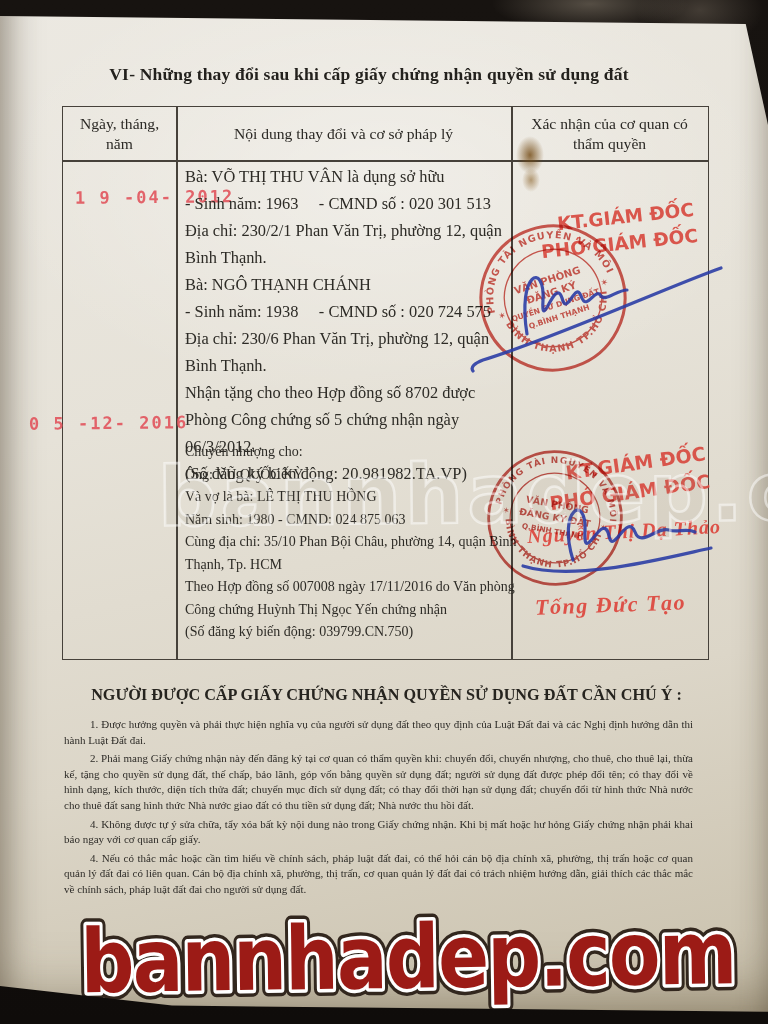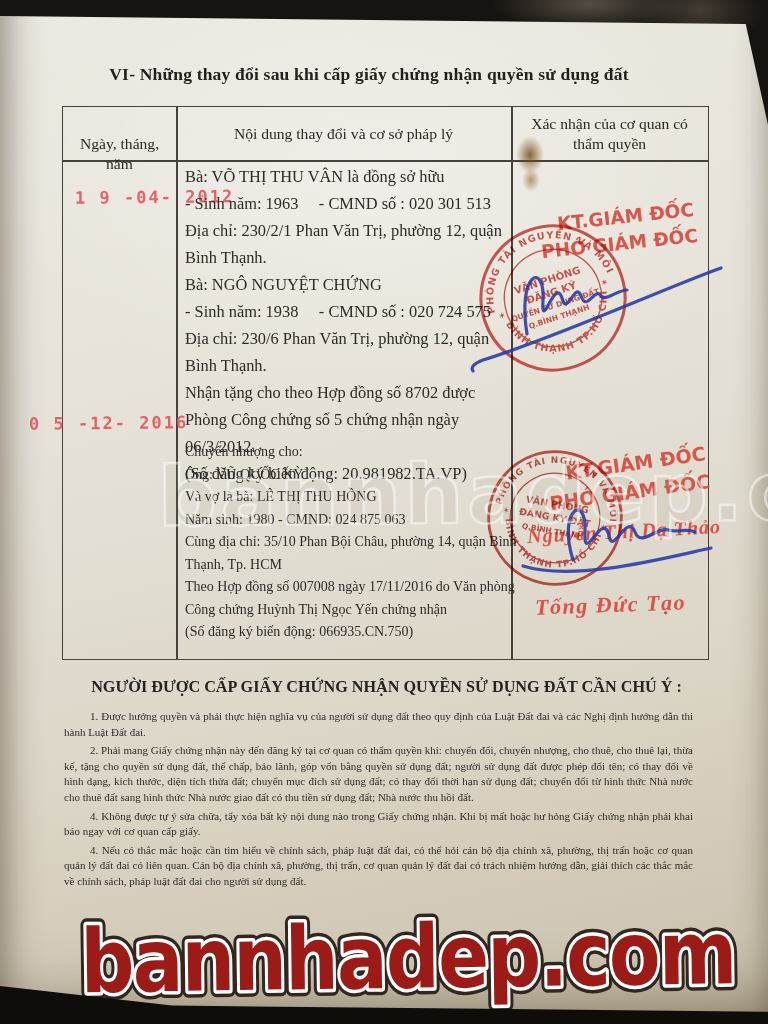--- a/index.html
+++ b/index.html
@@ -18,21 +18,21 @@
     box-shadow:inset 28px 0 34px -22px rgba(70,58,40,.5), inset -18px 0 30px -18px rgba(70,58,40,.4), inset 0 -55px 60px -35px rgba(90,74,48,.55);}
   .doc-title{position:absolute;left:0;right:30px;top:64px;margin:0;text-align:center;
     font-size:17.5px;font-weight:bold;color:#23211d;letter-spacing:.2px;}
   
   .chg-table{position:absolute;left:62px;top:106px;width:645px;height:552px;border:1.6px solid #46413a;}
   .vline{position:absolute;top:0;bottom:0;width:1.6px;background:#46413a;}
   .v1{left:113px;} .v2{left:448px;}
   .hsep{position:absolute;left:0;right:0;top:53px;height:1.6px;background:#46413a;}
   .hcell{position:absolute;top:0;height:53px;display:flex;align-items:center;justify-content:center;
     text-align:center;font-size:15.6px;color:#2b2925;line-height:1.25;padding:0 6px;box-sizing:border-box;}
-  .h1{left:0;width:113px;margin-top:20px;} .h2{left:113px;width:335px;} .h3{left:448px;width:197px;}
+  .h1{left:0;width:113px;} .h2{left:113px;width:335px;} .h3{left:448px;width:197px;}
   .date-stamp{position:absolute;font-family:"DejaVu Sans Mono",monospace;font-weight:bold;
     color:#e25860;font-size:17px;letter-spacing:2px;white-space:nowrap;opacity:.92;transform:rotate(-.6deg);}
   .ds1{left:12px;top:80px;} .ds2{left:-34px;top:306px;}
   .entry{position:absolute;color:#2d2b26;text-align:left;}
   .entry .line{white-space:pre-wrap;}
   .entry1{left:122px;top:56px;width:330px;font-size:16.4px;line-height:27px;}
   .entry2{left:122px;top:334px;width:342px;font-size:14px;line-height:22.5px;}
   
   .cell3{position:absolute;left:448px;top:53px;width:197px;bottom:0;}
   .kt{position:absolute;font-family:"DejaVu Sans",sans-serif;font-weight:bold;color:#d84a40;
@@ -57,21 +57,21 @@
   .name1{left:16px;top:360px;font-size:20px;transform:rotate(-3deg);letter-spacing:1px;}
   .name2{left:24px;top:432px;font-size:22px;transform:rotate(-2deg);letter-spacing:1.5px;}
   
   .stain{position:absolute;border-radius:50%;pointer-events:none;}
   .stain1{left:516px;top:136px;width:28px;height:38px;
     background:radial-gradient(closest-side, rgba(112,70,14,.8), rgba(112,70,14,.3) 62%, rgba(112,70,14,0));}
   .stain2{left:522px;top:168px;width:18px;height:24px;
     background:radial-gradient(closest-side, rgba(128,84,22,.55), rgba(128,84,22,0));}
   
   .notes{position:absolute;left:64px;top:678px;width:645px;color:#2e2c28;}
-  .notes-heading{margin:0 0 12px 0;text-align:center;font-size:16.2px;font-weight:bold;color:#26241f;}
+  .notes-heading{margin:8px 0 12px 0;text-align:center;font-size:16.2px;font-weight:bold;color:#26241f;}
   .notes p{margin:0 16px 3px 0;font-size:11px;line-height:1.42;text-align:justify;text-indent:26px;}
   
   .wm-mid{position:absolute;left:158px;top:446px;font-family:"DejaVu Sans",sans-serif;font-weight:bold;
     font-size:82px;letter-spacing:4px;white-space:nowrap;color:rgba(150,140,120,.10);
     -webkit-text-stroke:2.5px rgba(255,255,255,.5);transform:rotate(-.5deg);pointer-events:none;}
   .wm-bottom{position:absolute;left:0;top:896px;width:768px;height:128px;transform:rotate(-.8deg);pointer-events:none;}
   .wm-outer{fill:none;stroke:#32271e;stroke-width:14;stroke-linejoin:round;
     font-family:"DejaVu Sans",sans-serif;font-weight:bold;font-size:88px;letter-spacing:-2px;}
   .wm-inner{fill:#9c1b16;stroke:#ffffff;stroke-width:7;paint-order:stroke;stroke-linejoin:round;
     font-family:"DejaVu Sans",sans-serif;font-weight:bold;font-size:88px;letter-spacing:-2px;}
@@ -90,38 +90,38 @@
       <div class="hsep"></div>
 
       <div class="hcell h1">Ngày, tháng, năm</div>
       <div class="hcell h3">Xác nhận của cơ quan có thẩm quyền</div>
       <div class="hcell h2">Nội dung thay đổi và cơ sở pháp lý</div>
 
       <div class="date-stamp ds1">1 9 -04- 2012</div>
       <div class="date-stamp ds2">0 5 -12- 2016</div>
 
       <div class="entry entry1">
-        <div class="line">Bà: VÕ THỊ THU VÂN là đồng sở hữu</div>
+        <div class="line">Bà: VÕ THỊ THU VÂN là dụng sở hữu</div>
         <div class="line">- Sinh năm: 1963     - CMND số : 020 301 513</div>
         <div class="line">Địa chỉ: 230/2/1 Phan Văn Trị, phường 12, quận Bình Thạnh.</div>
-        <div class="line">Bà: NGÔ NGUYỆT CHỨNG</div>
+        <div class="line">Bà: NGÔ THẠNH CHÁNH</div>
         <div class="line">- Sinh năm: 1938     - CMND số : 020 724 575</div>
         <div class="line">Địa chỉ: 230/6 Phan Văn Trị, phường 12, quận Bình Thạnh.</div>
         <div class="line">Nhận tặng cho theo Hợp đồng số 8702 được Phòng Công chứng số 5 chứng nhận ngày 06/3/2012.</div>
         <div class="line">(Số đăng ký biến động: 20.981982.TA.VP)</div>
       </div>
 
       <div class="entry entry2">
         <div class="line">Chuyển nhượng cho:</div>
         <div class="line">Ông: VŨ QUỐC KỲ</div>
         <div class="line">Và vợ là bà: LÊ THỊ THU HỒNG</div>
         <div class="line">Năm sinh: 1980 - CMND: 024 875 063</div>
         <div class="line">Cùng địa chỉ: 35/10 Phan Bội Châu, phường 14, quận Bình Thạnh, Tp. HCM</div>
         <div class="line">Theo Hợp đồng số 007008 ngày 17/11/2016 do Văn phòng Công chứng Huỳnh Thị Ngọc Yến chứng nhận</div>
-        <div class="line">(Số đăng ký biến động: 066935.CN.750)</div>
+        <div class="line">(Số đăng ký biến động: 039799.CN.750)</div>
       </div>
 
       <div class="cell3">
         <div class="kt kt1a">KT.GIÁM ĐỐC</div>
         <div class="kt kt1b">PHÓ GIÁM ĐỐC</div>
 
         <svg class="seal seal1" viewBox="0 0 150 150">
           <defs>
             <path id="arcT1" d="M16,75 A59,59 0 0 1 134,75"></path>
             <path id="arcB1" d="M22,75 A53,53 0 0 0 128,75"></path>

